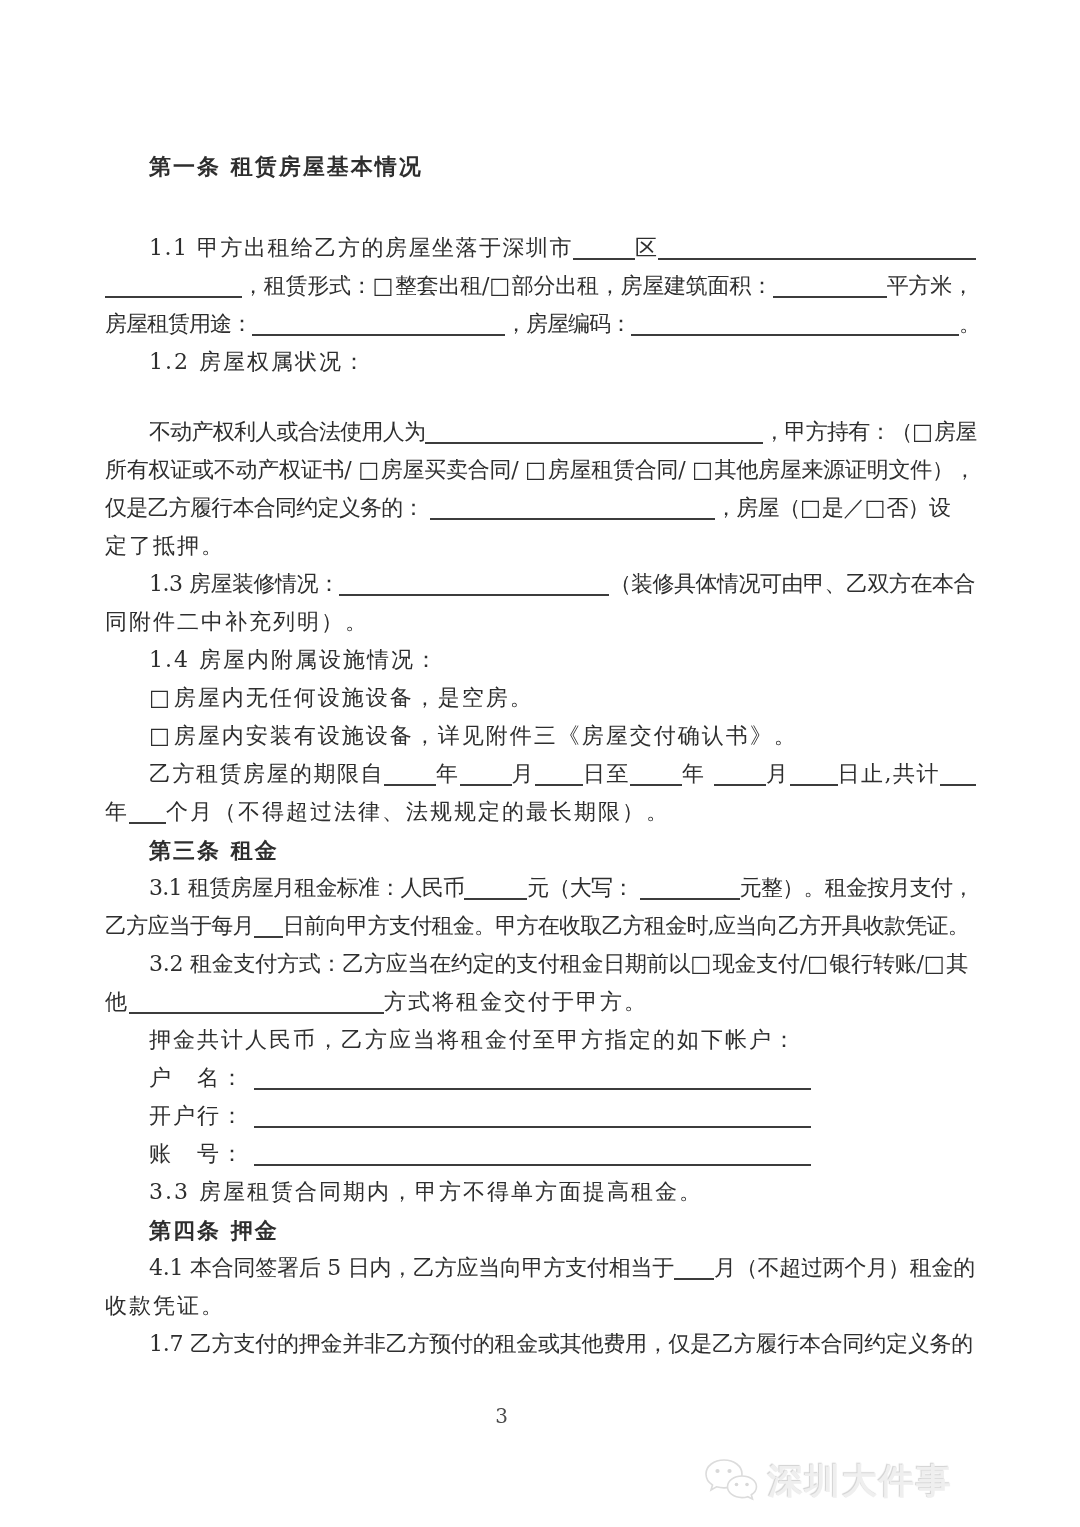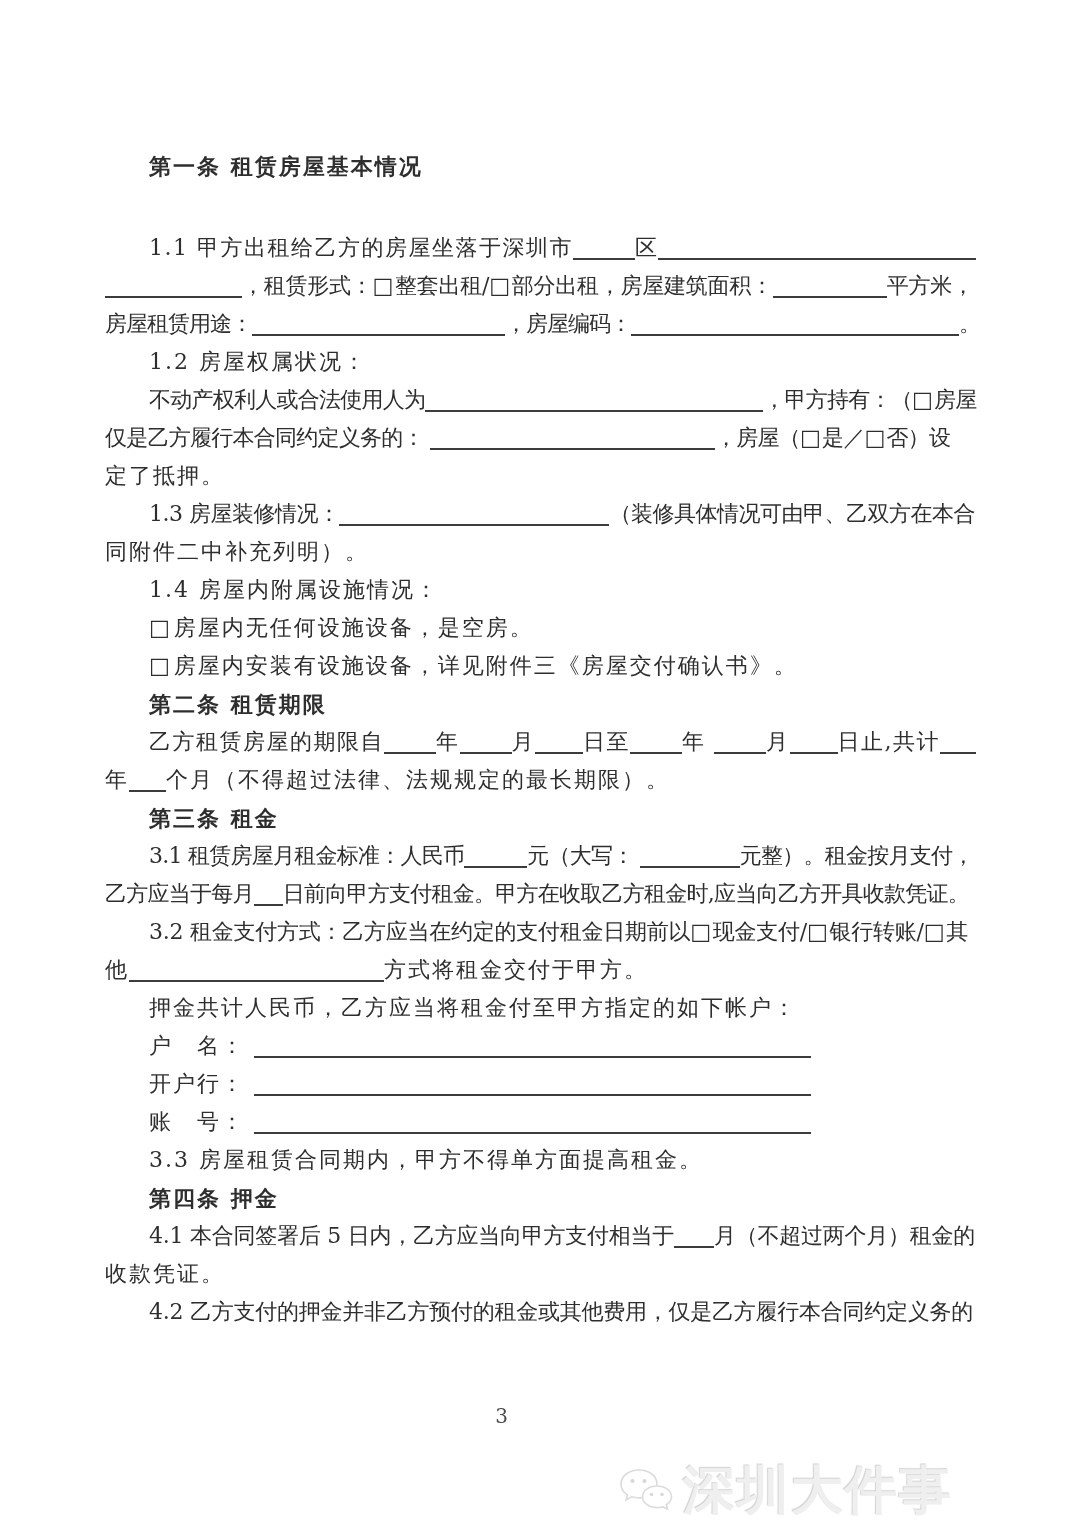--- a/index.html
+++ b/index.html
@@ -25,61 +25,61 @@
   .page-number{
     position:absolute;top:1404px;left:0;width:100%;text-align:center;
     font-size:20px;color:#4a4a4a;letter-spacing:0;
   }
   .watermark{
     position:absolute;top:1456px;right:50px;
     display:flex;align-items:center;gap:8px;
   }
   .watermark-text{
     font-family:"DejaVu Sans","Liberation Sans",sans-serif;
-    font-size:52px;font-weight:700;color:#efefef;letter-spacing:2px;
+    font-size:35px;font-weight:700;color:#efefef;letter-spacing:2px;
     text-shadow:-1px -1px 1px #d2d2d2, 1px 1px 1px #ffffff;
   }
   .wechat-icon{display:block;}
 </style>
 </head>
 <body>
 
 <div class="page">
 
   <div class="content">
       <div class="line h"><span class="t">第一条 租赁房屋基本情况</span></div>
       <div class="line p" style="letter-spacing: 1.5px; margin-top: 44px;"><span class="t">1.1 甲方出租给乙方的房屋坐落于深圳市</span><span class="blank" style="width: 62px;"></span><span class="t">区</span><span class="blank" style="width: 318px;"></span></div>
       <div class="line c" style="letter-spacing: -0.25px;"><span class="blank" style="width: 137px;"></span><span class="t">，租赁形式：</span><span class="cb">□</span><span class="t">整套出租/</span><span class="cb">□</span><span class="t">部分出租，房屋建筑面积：</span><span class="blank" style="width: 114px;"></span><span class="t">平方米，</span></div>
       <div class="line c" style="letter-spacing: -1px;"><span class="t">房屋租赁用途：</span><span class="blank" style="width: 253px;"></span><span class="t">，房屋编码：</span><span class="blank" style="width: 328px;"></span><span class="t">。</span></div>
       <div class="line p"><span class="t">1.2 房屋权属状况：</span></div>
-      <div class="line p" style="letter-spacing: -0.75px;"><span class="t">不动产权利人或合法使用人为</span><span class="blank" style="width: 338px;"></span><span class="t">，甲方持有：（</span><span class="cb">□</span><span class="t">房屋</span></div>
+      <div class="line p" style="letter-spacing: -0.75px; margin-top: 32px;"><span class="t">不动产权利人或合法使用人为</span><span class="blank" style="width: 338px;"></span><span class="t">，甲方持有：（</span><span class="cb">□</span><span class="t">房屋</span></div>
+      <div class="line c" style="letter-spacing: -0.25px;"><span class="t">所有权证或不动产权证书/ </span><span class="cb">□</span><span class="t">房屋买卖合同/ </span><span class="cb">□</span><span class="t">房屋租赁合同/ </span><span class="cb">□</span><span class="t">其他房屋来源证明文件），</span></div>
       <div class="line c" style="letter-spacing: -0.75px;"><span class="t">仅是乙方履行本合同约定义务的： </span><span class="blank" style="width: 285px;"></span><span class="t">，房屋（</span><span class="cb">□</span><span class="t">是／</span><span class="cb">□</span><span class="t">否）设</span></div>
       <div class="line c"><span class="t">定了抵押。</span></div>
       <div class="line p" style="letter-spacing: -0.5px;"><span class="t">1.3 房屋装修情况：</span><span class="blank" style="width: 270px;"></span><span class="t">（装修具体情况可由甲、乙双方在本合</span></div>
       <div class="line c"><span class="t">同附件二中补充列明）。</span></div>
       <div class="line p"><span class="t">1.4 房屋内附属设施情况：</span></div>
       <div class="line p"><span class="cb">□</span><span class="t">房屋内无任何设施设备，是空房。</span></div>
       <div class="line p"><span class="cb">□</span><span class="t">房屋内安装有设施设备，详见附件三《房屋交付确认书》。</span></div>
-      <div class="line h"><span class="t">第二条 租赁期限</span></div>
       <div class="line p" style="letter-spacing: 1.5px;"><span class="t">乙方租赁房屋的期限自</span><span class="blank" style="width: 52px;"></span><span class="t">年</span><span class="blank" style="width: 52px;"></span><span class="t">月</span><span class="blank" style="width: 48px;"></span><span class="t">日至</span><span class="blank" style="width: 52px;"></span><span class="t">年 </span><span class="blank" style="width: 52px;"></span><span class="t">月</span><span class="blank" style="width: 48px;"></span><span class="t">日止,共计</span><span class="blank" style="width: 36px;"></span></div>
       <div class="line c"><span class="t">年</span><span class="blank" style="width: 37px;"></span><span class="t">个月（不得超过法律、法规规定的最长期限）。</span></div>
       <div class="line h"><span class="t">第三条 租金</span></div>
       <div class="line p" style="letter-spacing: -0.75px;"><span class="t">3.1 租赁房屋月租金标准：人民币</span><span class="blank" style="width: 63px;"></span><span class="t">元（大写： </span><span class="blank" style="width: 100px;"></span><span class="t">元整）。租金按月支付，</span></div>
       <div class="line c" style="letter-spacing: -0.75px;"><span class="t">乙方应当于每月</span><span class="blank" style="width: 29px;"></span><span class="t">日前向甲方支付租金。甲方在收取乙方租金时,应当向乙方开具收款凭证。</span></div>
       <div class="line p" style="letter-spacing: -0.25px;"><span class="t">3.2 租金支付方式：乙方应当在约定的支付租金日期前以</span><span class="cb">□</span><span class="t">现金支付/</span><span class="cb">□</span><span class="t">银行转账/</span><span class="cb">□</span><span class="t">其</span></div>
       <div class="line c"><span class="t">他</span><span class="blank" style="width: 255px;"></span><span class="t">方式将租金交付于甲方。</span></div>
       <div class="line p"><span class="t">押金共计人民币，乙方应当将租金付至甲方指定的如下帐户：</span></div>
       <div class="line p"><span class="t">户　名： </span><span class="blank" style="width: 557px;"></span></div>
       <div class="line p"><span class="t">开户行： </span><span class="blank" style="width: 557px;"></span></div>
       <div class="line p"><span class="t">账　号： </span><span class="blank" style="width: 557px;"></span></div>
       <div class="line p"><span class="t">3.3 房屋租赁合同期内，甲方不得单方面提高租金。</span></div>
       <div class="line h"><span class="t">第四条 押金</span></div>
       <div class="line p" style="letter-spacing: -0.25px;"><span class="t">4.1 本合同签署后 5 日内，乙方应当向甲方支付相当于</span><span class="blank" style="width: 40px;"></span><span class="t">月（不超过两个月）租金的</span></div>
       <div class="line c"><span class="t">收款凭证。</span></div>
-      <div class="line p" style="letter-spacing: -0.25px;"><span class="t">4.2 乙方支付的押金并非乙方预付的租金或其他费用，仅是乙方履行本合同约定义务的</span></div>
+      <div class="line p" style="letter-spacing: -0.25px;"><span class="t">1.7 乙方支付的押金并非乙方预付的租金或其他费用，仅是乙方履行本合同约定义务的</span></div>
     </div>
 
   <div class="page-number">3</div>
 
   <div class="watermark">
     <span>
       <svg class="wechat-icon" width="60" height="50" viewBox="0 0 60 50">
         <g fill="#ffffff" stroke="#dcdcdc" stroke-width="1.6">
           <path d="M24 4 C14 4 6 10 6 18 c0 4.5 2.5 8.5 6.5 11 L11 34 l5.5-3.2 c2.3 .7 4.9 1.1 7.5 1.1 10 0 18-6 18-13.9 C42 10 34 4 24 4 Z"></path>
           <path d="M42 20 c-8 0-14.5 4.8-14.5 10.8 0 6 6.5 10.8 14.5 10.8 2 0 4-.3 5.7-.9 L52.5 43 l-1.2-4.2 c3.2-2 5.2-5 5.2-8 C56.5 24.8 50 20 42 20 Z"></path>

